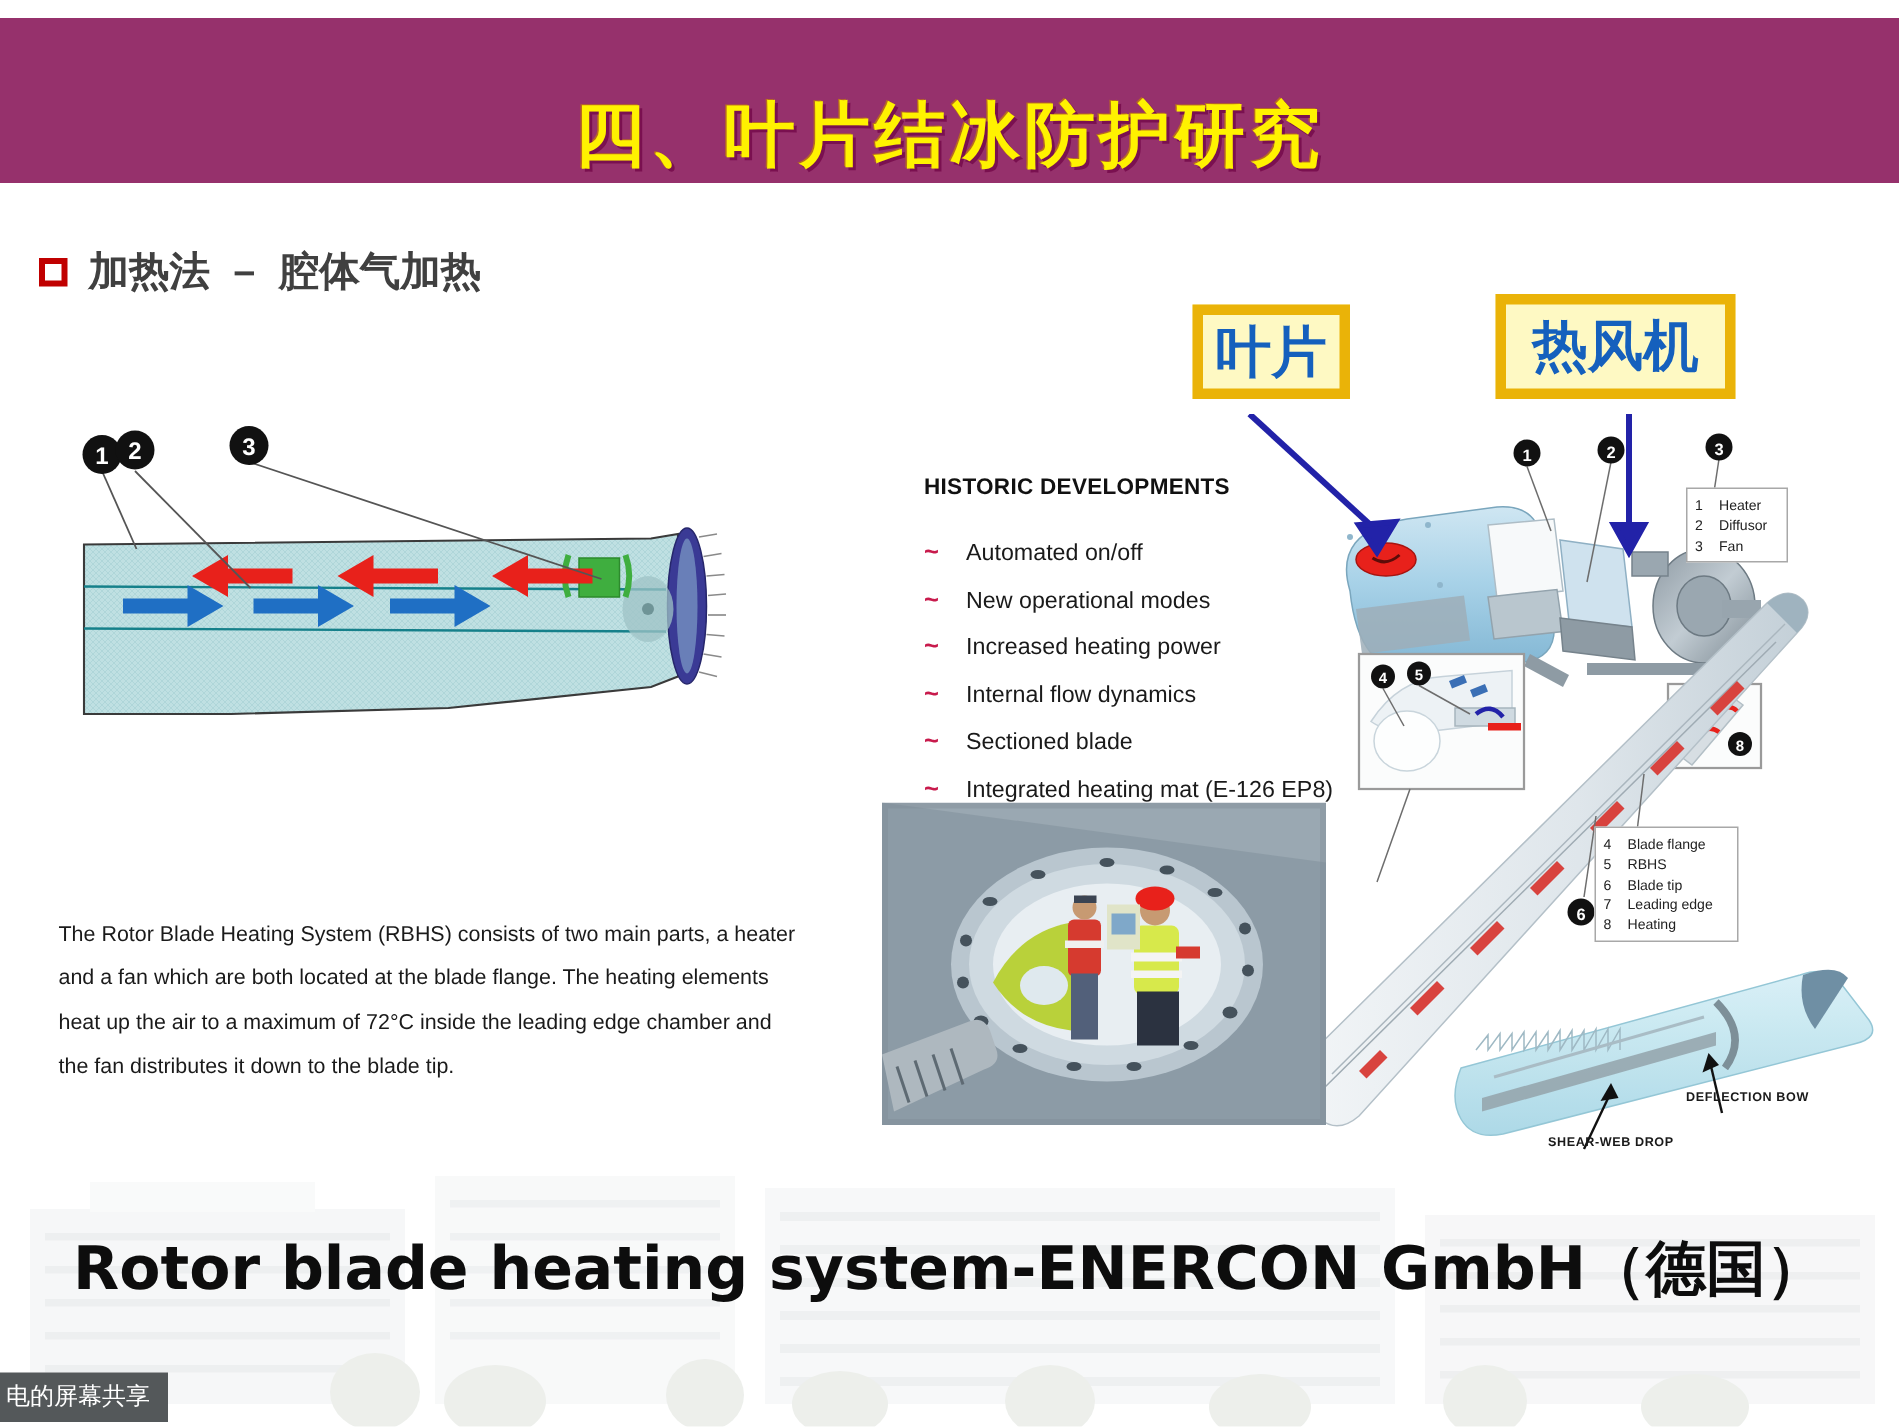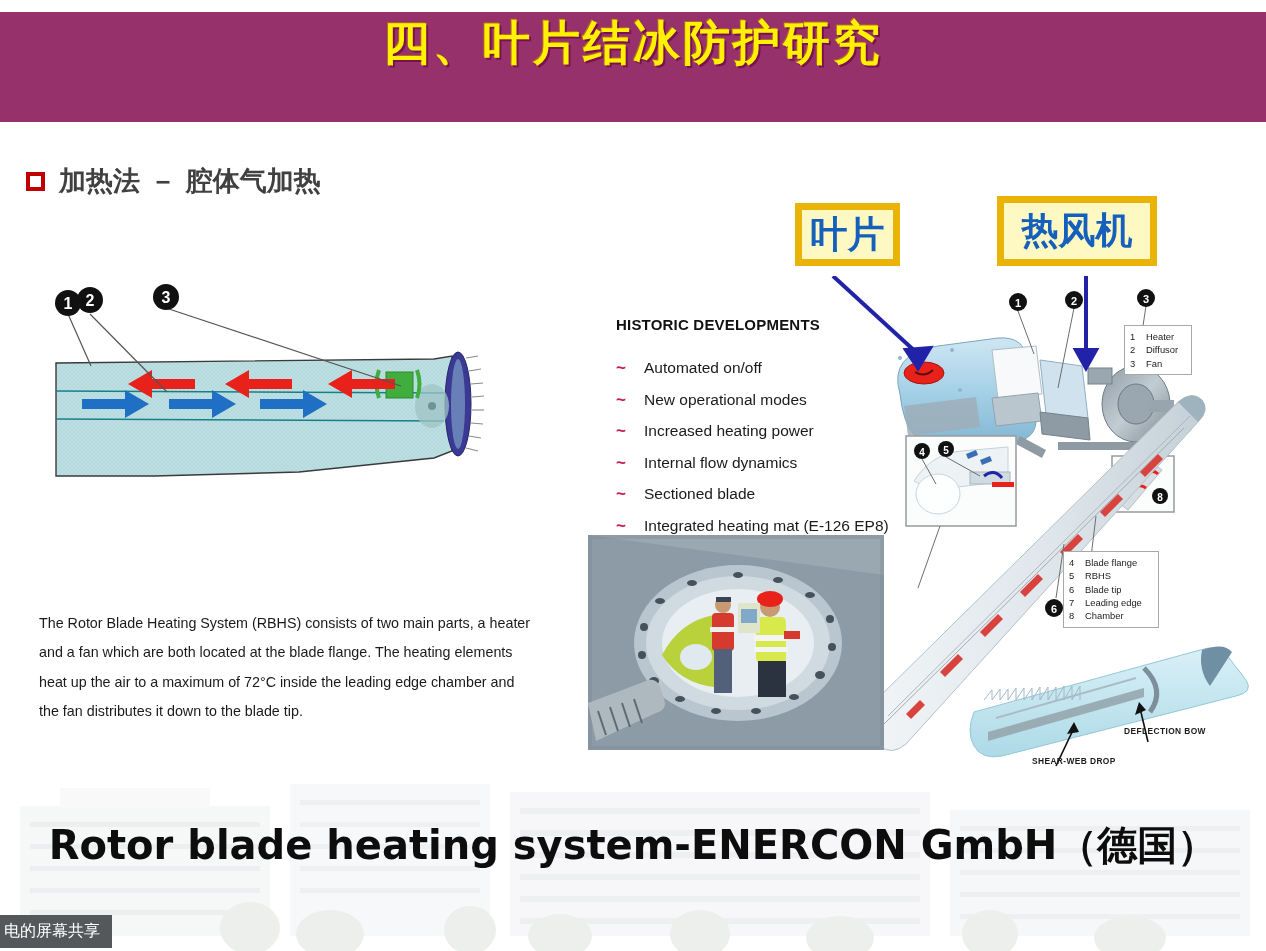--- a/index.html
+++ b/index.html
@@ -5,21 +5,21 @@
   * { margin:0; padding:0; box-sizing:border-box; }
   body {
     width:1266px; height:951px; position:relative;
     background:#ffffff; overflow:hidden;
     font-family:"Liberation Sans", sans-serif;
   }
 
   
   #title-banner{
     position:absolute; left:0; top:12px; width:1266px; height:110px;
-    background:#96316C; display:flex; align-items:flex-start; justify-content:center;
+    background:#96316C; display:flex; align-items:flex-end; justify-content:center;
   }
   #title-text{
     font-size:47px; font-weight:bold; color:#FFF200; letter-spacing:3px;
     font-family:"DejaVu Sans", sans-serif;
     text-shadow:2px 2px 0 #7a1050, -1px -1px 0 #b86a20;
   }
 
   
   #subtitle{
     position:absolute; left:26px; top:163px;
@@ -377,21 +377,21 @@
   <div class="r">
       <span class="n">6</span>
       <span>Blade tip</span>
     </div>
   <div class="r">
       <span class="n">7</span>
       <span>Leading edge</span>
     </div>
   <div class="r">
       <span class="n">8</span>
-      <span>Chamber</span>
+      <span>Heating</span>
     </div>
 </div>
 
 <div class="diag-label" id="lbl-shear">SHEAR-WEB DROP</div>
 <div class="diag-label" id="lbl-defl">DEFLECTION BOW</div>
 
 <svg style="position:absolute;left:588px;top:535px;width:296px;height:215px" viewBox="0 0 296 215">
   <rect width="296" height="215" fill="#8f9ca6"></rect>
   <rect x="4" y="4" width="288" height="207" fill="#9aa8b2"></rect>
   <path d="M0,0 L296,40 L296,215 L0,215 z" fill="#7d8c97" opacity="0.45"></path>

